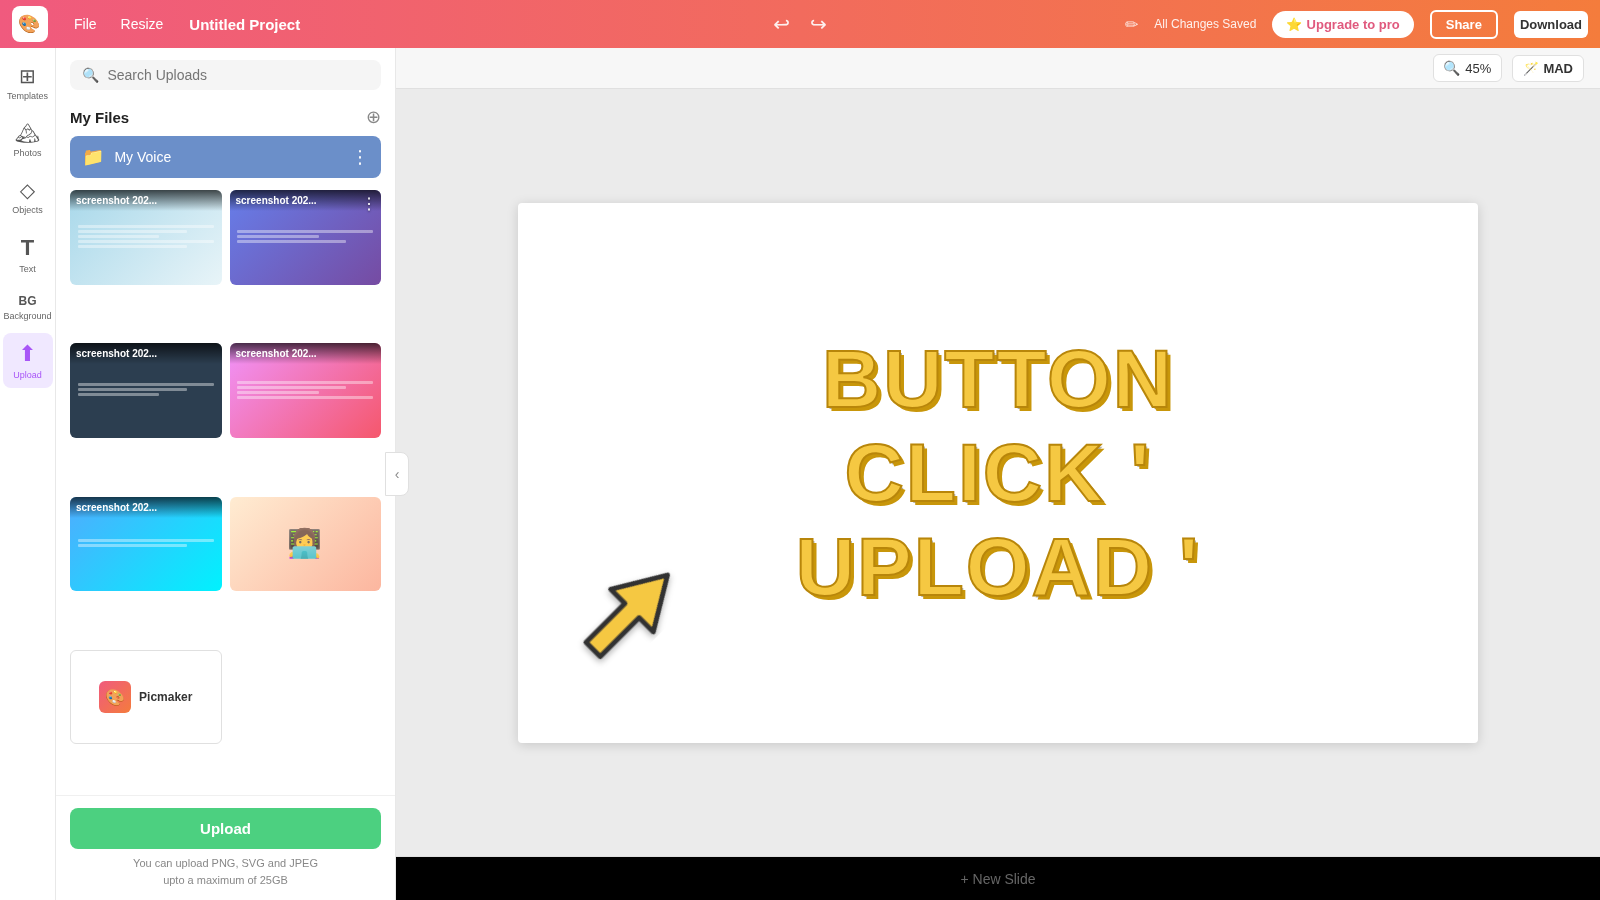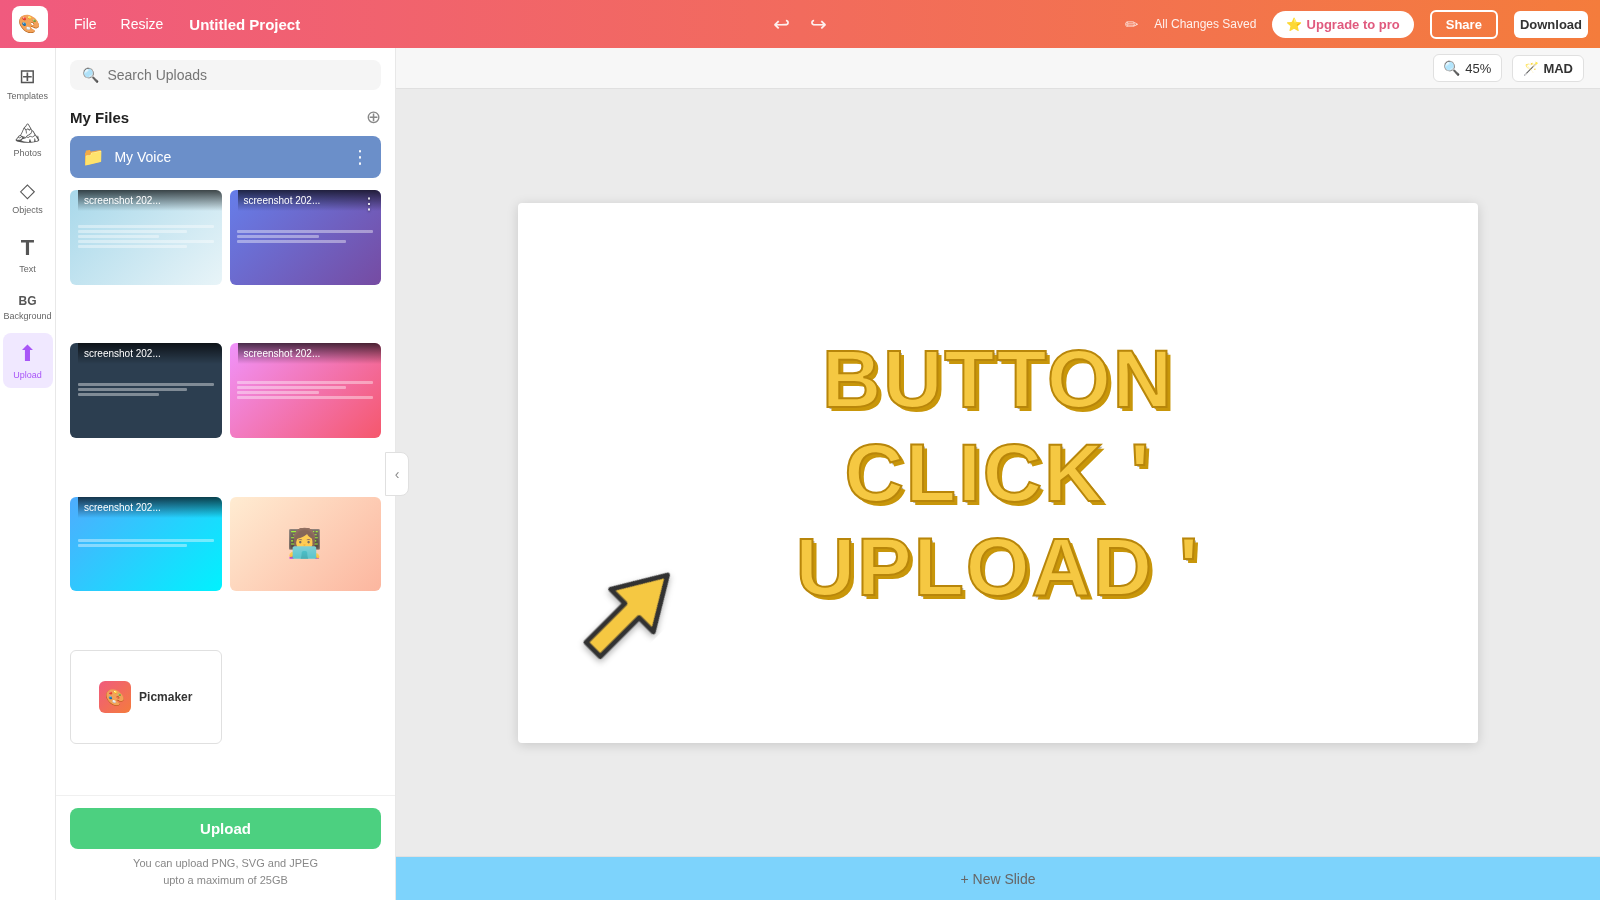--- a/index.html
+++ b/index.html
@@ -101,23 +101,23 @@
 
     .thumbnails-grid {
       display: grid; grid-template-columns: 1fr 1fr;
       gap: 8px; padding: 0 14px; overflow-y: auto; flex: 1;
     }
     .thumb-item {
       border-radius: 6px; overflow: hidden; position: relative; cursor: pointer;
       background: #e0e0e0; aspect-ratio: 16/10;
     }
     .thumb-label {
-      position: absolute; top: 0; left: 8px; right: 0;
+      position: absolute; top: 0; left: 0; right: 0;
       background: linear-gradient(180deg, rgba(0,0,0,0.7) 0%, transparent 100%);
-      color: #fff; font-size: 10px; font-weight: 400;
+      color: #fff; font-size: 10px; font-weight: 700;
       padding: 5px 6px; white-space: nowrap; overflow: hidden; text-overflow: ellipsis;
     }
     .thumb-more {
       position: absolute; top: 4px; right: 4px;
       color: #fff; font-size: 16px; cursor: pointer;
       text-shadow: 0 1px 2px rgba(0,0,0,0.5);
     }
     .thumb-bg-1 { background: linear-gradient(135deg, #a8d8ea 0%, #e8f4f8 100%); }
     .thumb-bg-2 { background: linear-gradient(135deg, #667eea 0%, #764ba2 100%); }
     .thumb-bg-3 { background: linear-gradient(135deg, #f093fb 0%, #f5576c 100%); }
@@ -180,21 +180,21 @@
       display: block;
       font-size: 82px; font-weight: 900;
       color: #f5c842;
       text-shadow: 4px 4px 0px #c8960a, 2px 2px 0px rgba(0,0,0,0.3);
       letter-spacing: 2px;
       -webkit-text-stroke: 2px #b8860a;
     }
 
     .canvas-bottom {
       height: 44px; display: flex; align-items: center; justify-content: center;
-      background: #7dd3fc; border-top: 1px solid #e0e0e0;
+      background: #000000; border-top: 1px solid #e0e0e0;
     }
     .new-slide-btn {
       background: none; border: none; color: #666; font-size: 14px; cursor: pointer;
       padding: 8px 20px; border-radius: 6px;
     }
     .zoom-indicator {
       display: flex; align-items: center; gap: 4px;
       background: #fff; border: 1px solid #e0e0e0; border-radius: 6px;
       padding: 5px 10px; font-size: 13px; color: #333;
     }

